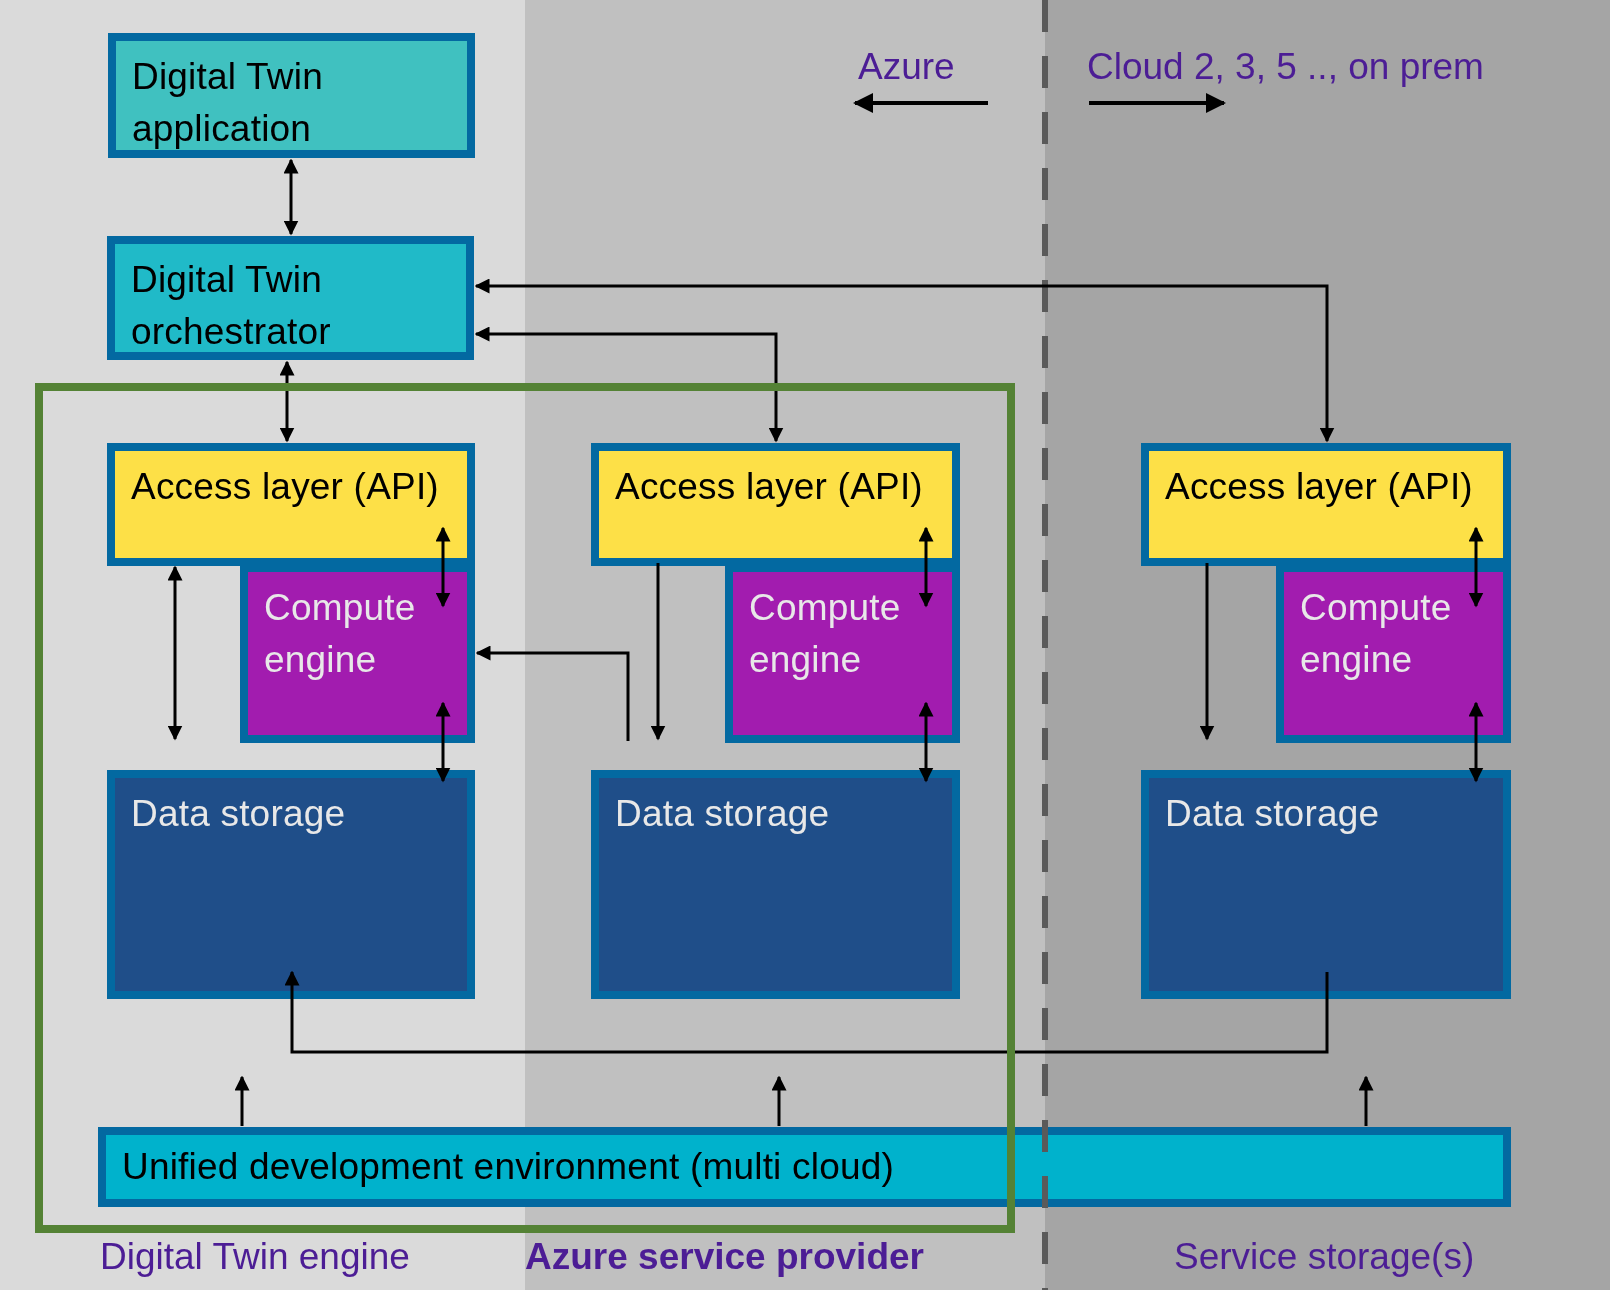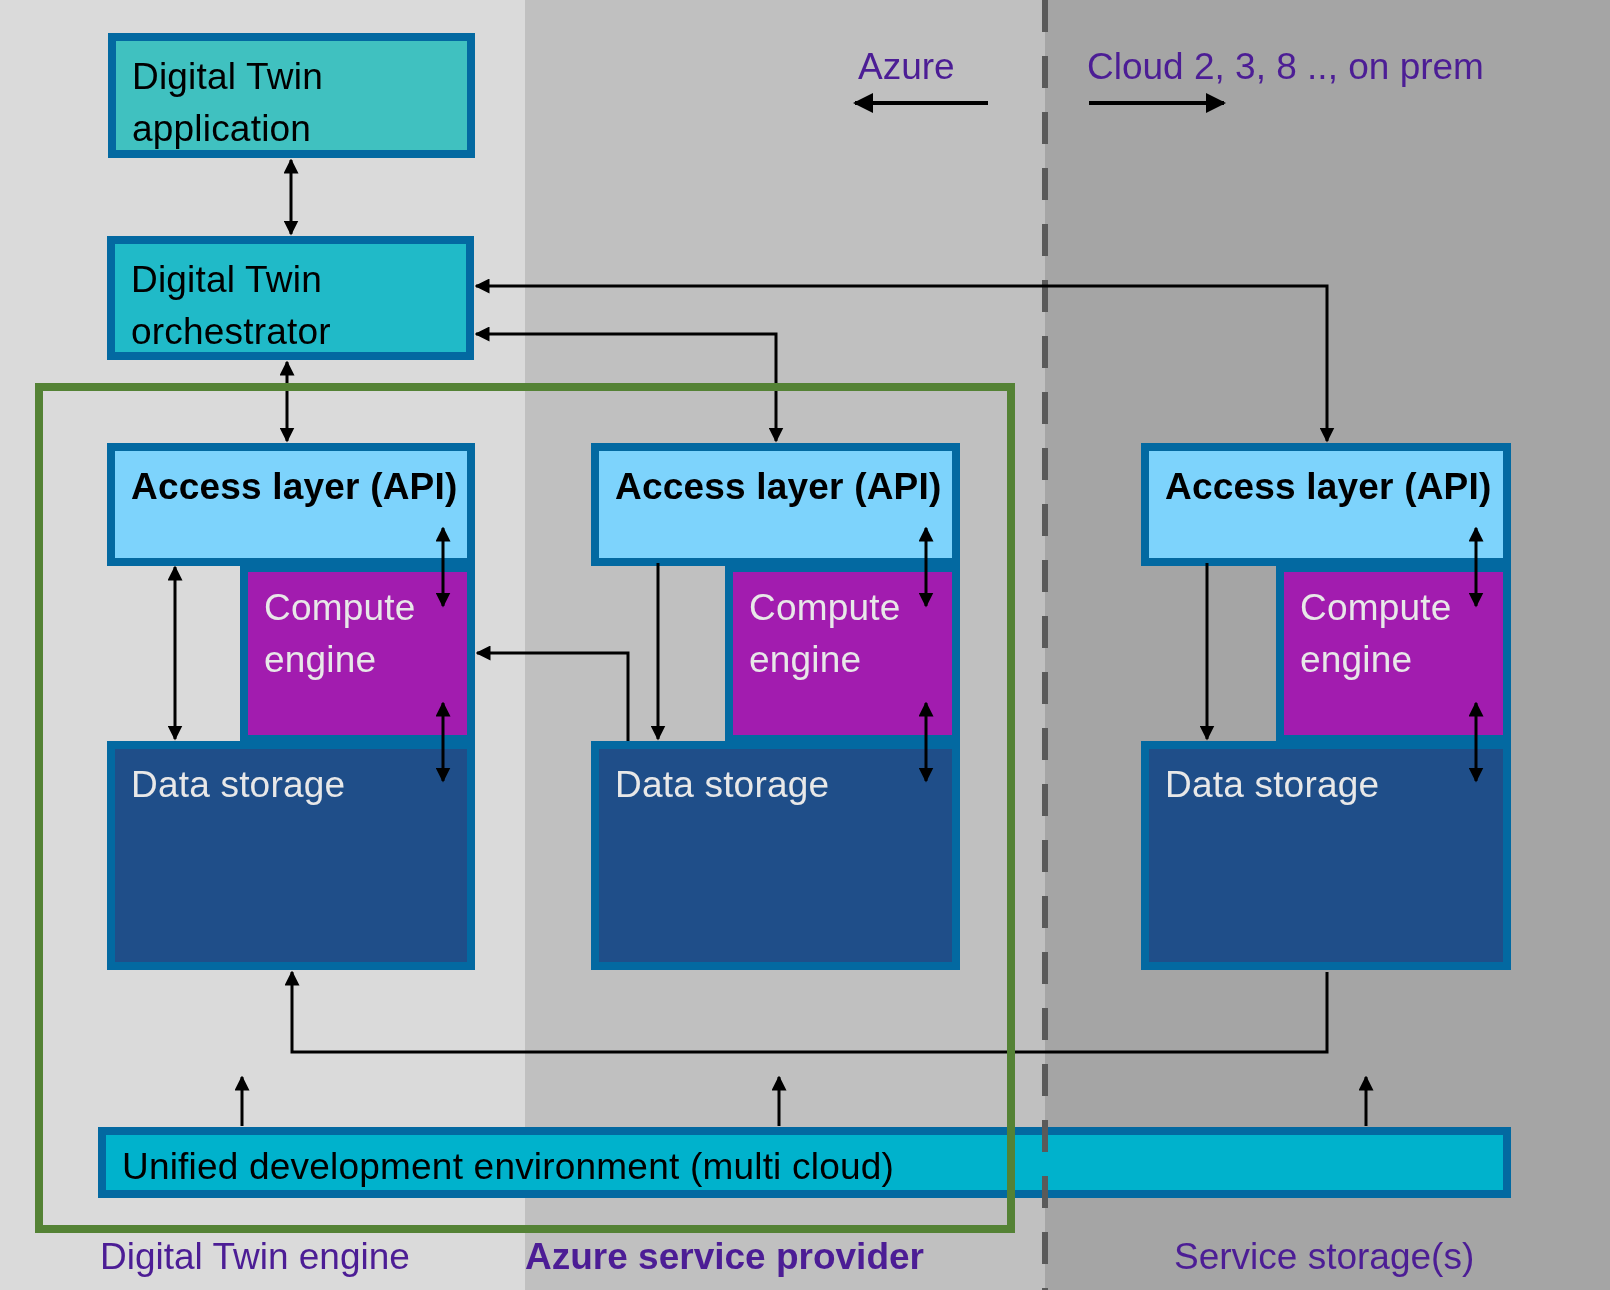--- a/index.html
+++ b/index.html
@@ -7,24 +7,24 @@
     .zone { position: absolute; top: 0; height: 1290px; }
     .zone-owner { left: 0; width: 525px; background: #DADADA; }
     .zone-azure { left: 525px; width: 520px; background: #C0C0C0; }
     .zone-cloud { left: 1045px; width: 565px; background: #A5A5A5; }
     .box { position: absolute; box-sizing: border-box; border: 8px solid #0369a1; }
     .box .lbl { position: absolute; left: 16px; top: 10px; font-size: 37px; line-height: 52px; white-space: pre-line; letter-spacing: 0.2px; }
     .dark-text { color: #000; }
     .light-text { color: #E8E8E8; }
     .app { left: 108px; top: 33px; width: 367px; height: 125px; background: #40C1C0; }
     .orch { left: 107px; top: 236px; width: 367px; height: 124px; background: #20BAC8; }
-    .access { background: #7dd3fc; font-weight: bold; }
+    .access { background: #fde047; }
     .compute { background: #a21caf; }
-    .storage { background: #1F4E89; }
-    .unified { left: 98px; top: 1127px; width: 1413px; height: 71px; background: #00B2CC; }
+    .storage { background: #1F4E89; margin-top: 29px; }
+    .unified { left: 98px; top: 1127px; width: 1413px; height: 80px; background: #00B2CC; }
     .unified .lbl { top: 6px; left: 16px; }
     .green-frame { position: absolute; left: 35px; top: 383px; width: 980px; height: 850px; box-sizing: border-box; border: 8px solid #548235; pointer-events: none; }
     .zone-label { position: absolute; font-size: 37px; color: #4c1d95; white-space: nowrap; }
     svg.overlay { position: absolute; left: 0; top: 0; width: 1610px; height: 1290px; pointer-events: none; }
   </style>
 </head>
 <body>
 
 <div class="zone zone-owner"></div>
 <div class="zone zone-azure"></div>
@@ -76,21 +76,21 @@
   <div class="box access" style="left:1141px; top:443px; width:370px; height:123px;">
     <div class="lbl dark-text">Access layer (API)</div>
   </div>
 </div>
 
 <div class="box unified">
   <div class="lbl dark-text">Unified development environment (multi cloud)</div>
 </div>
 
 <div class="zone-label" style="left:858px; top:46px;">Azure</div>
-<div class="zone-label" style="left:1087px; top:46px;">Cloud 2, 3, 8 .., on prem</div>
+<div class="zone-label" style="left:1087px; top:46px;">Cloud 2, 3, 5 .., on prem</div>
 
 <div class="zone-label" style="left:100px; top:1236px;">Digital Twin engine</div>
 <div class="zone-label" style="left:525px; top:1236px;font-weight:bold;">Azure service provider</div>
 <div class="zone-label" style="left:1174px; top:1236px;">Service storage(s)</div>
 
 <svg class="overlay" viewBox="0 0 1610 1290">
   <defs>
     <marker id="ah" viewBox="0 0 10 10" refX="9" refY="5" markerWidth="5" markerHeight="5" orient="auto-start-reverse" markerUnits="strokeWidth">
       <path d="M0,0 L10,5 L0,10 z" fill="#000"></path>
     </marker>

